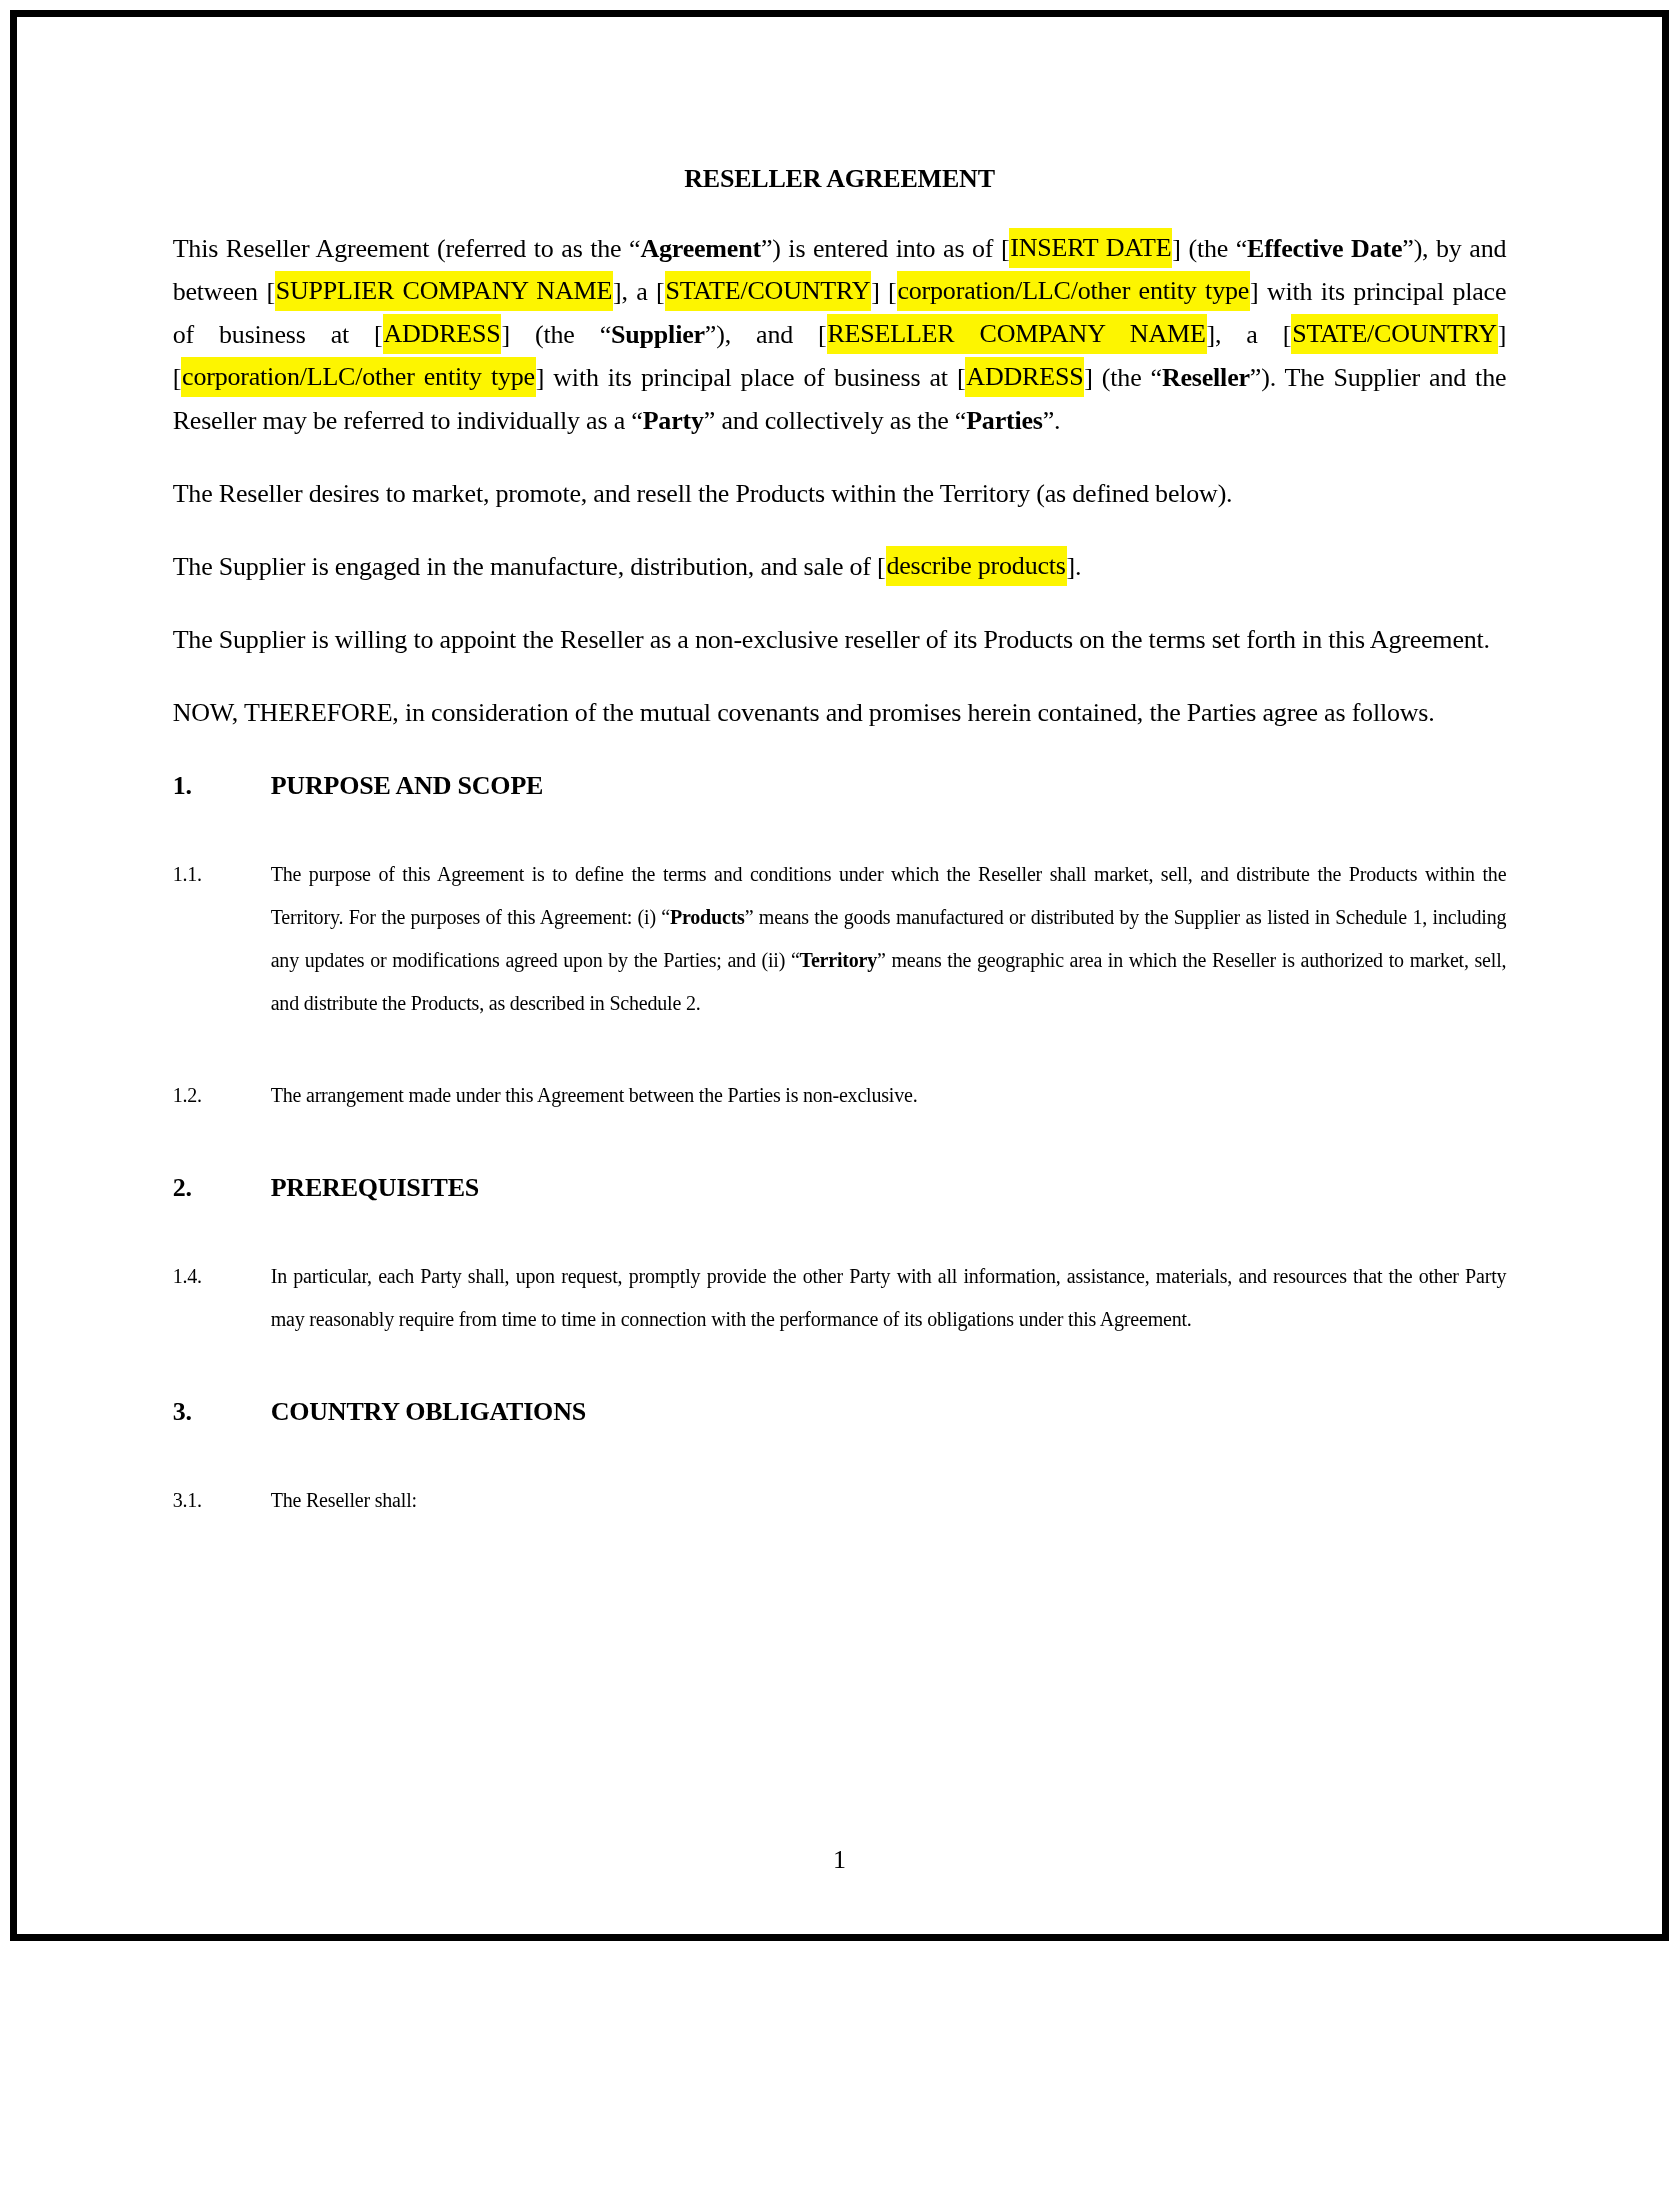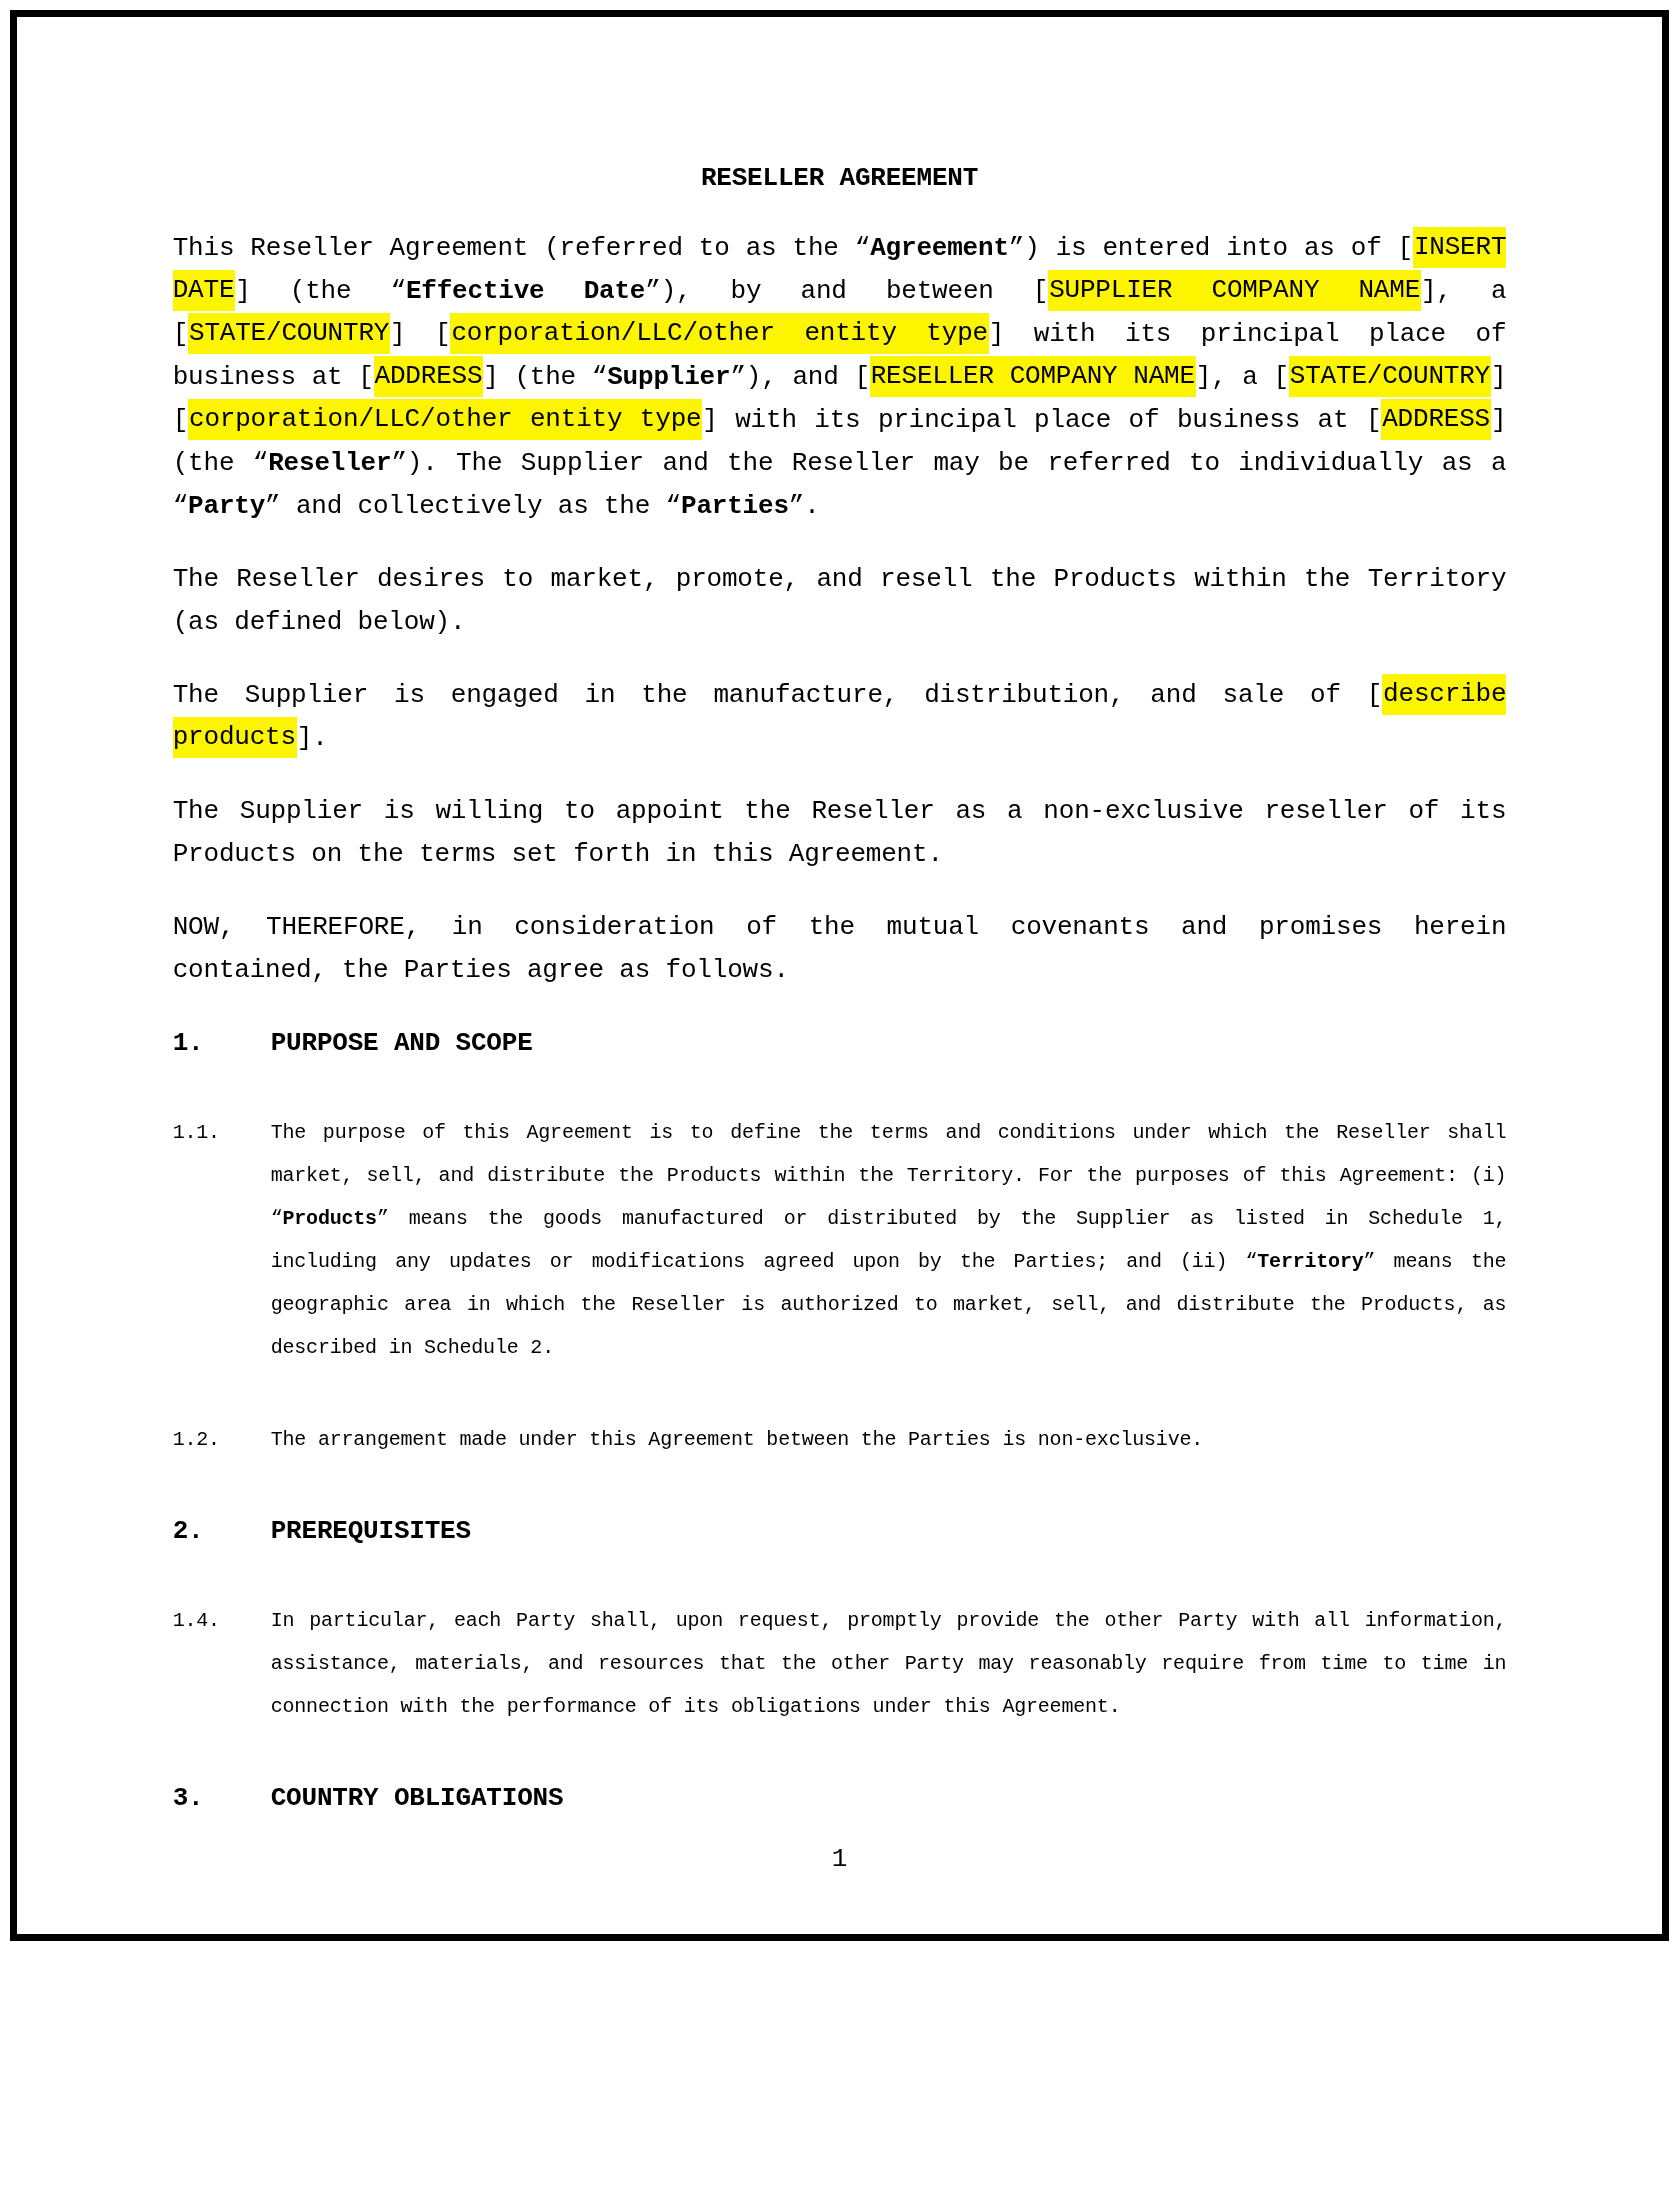--- a/index.html
+++ b/index.html
@@ -1,21 +1,21 @@
 <!DOCTYPE html>
 <html style="--hl: #fdf500; --text: #000000; --border: #000000; --page-bg: #ffffff;font-size:14px"><head>
 <meta charset="utf-8">
 <style>
   :root{
     --hl:#fdf500; --text:#000000; --border:#000000; --page-bg:#ffffff;
   }
   html,body{margin:0;padding:0;background:#fff;}
   .canvas{
     position:relative;width:1679px;height:1951px;background:var(--page-bg);
-    overflow:hidden;font-family:Liberation Mono, monospace;color:var(--text);
+    overflow:hidden;font-family:Liberation Serif, serif;color:var(--text);
   }
   .page-frame{position:absolute;inset:9.7px;border:7px solid var(--border);}
   .content{
     position:relative;height:100%;box-sizing:border-box;
     padding:140px 156px 0 156px;
   }
   .title{
     font-size:26px;line-height:43px;font-weight:bold;text-align:center;
     letter-spacing:-0.2px;margin:0 0 27px 0;
   }
@@ -72,18 +72,22 @@
             <span>PREREQUISITES</span>
           </div>
           <div class="item">
             <span class="num">1.4.</span>
             <div class="item-body"><span>In particular, each Party shall, upon request, promptly provide the other Party with all information, assistance, materials, and resources that the other Party may reasonably require from time to time in connection with the performance of its obligations under this Agreement.</span></div>
           </div>
           <div class="sec-head">
             <span class="num">3.</span>
             <span>COUNTRY OBLIGATIONS</span>
           </div>
+          <div class="item">
+            <span class="num">3.1.</span>
+            <div class="item-body"><span>The Reseller shall:</span></div>
+          </div>
         </div>
       <div class="page-num">1</div>
     </div>
   </div>
 </div>
 
 
 </body></html>

